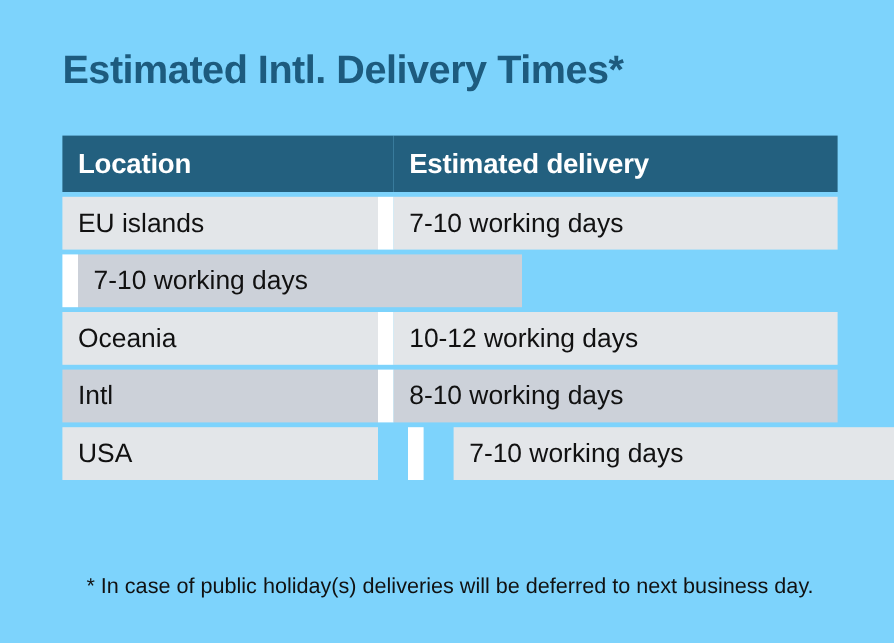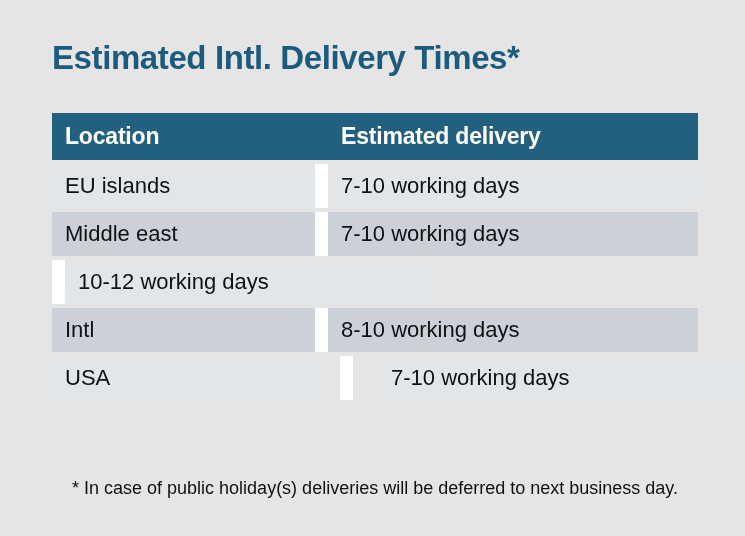--- a/index.html
+++ b/index.html
@@ -14,21 +14,21 @@
     overflow: hidden;
     position: relative;
   }
 
   #page {
     position: absolute;
     left: 0;
     top: 0;
     width: 745px;
     height: 536px;
-    background: #e5e5e5;
+    background: #7dd3fc;
   }
 
   
   .title {
     position: absolute;
     left: 52px;
     top: 38px;
     font-size: 33px;
     font-weight: bold;
     letter-spacing: -0.4px;
@@ -93,21 +93,20 @@
   }
 
   
   .row-dark .cell-loc,
   .row-dark .cell-del {
     background: #ccd1d9;
   }
   .row-light .cell-loc,
   .row-light .cell-del {
     background: #e3e6e9;
-    border-radius: 10px;
   }
 
   
   .footnote {
     position: absolute;
     left: 72px;
     top: 478px;
     font-size: 18px;
     color: #111111;
     white-space: nowrap;
@@ -130,26 +129,26 @@
     </div>
 
 
     <div class="row row-light">
       <div class="cell cell-loc">EU islands</div>
       <div class="cell cell-gap"></div>
       <div class="cell cell-del">7-10 working days</div>
     </div>
 
     <div class="row row-dark">
-      <div class="cell cell-loc">Middle east</div>
       <div class="cell cell-gap"></div>
       <div class="cell cell-del">7-10 working days</div>
     </div>
 
     <div class="row row-light">
+      <div class="cell cell-loc">Oceania</div>
       <div class="cell cell-gap"></div>
       <div class="cell cell-del">10-12 working days</div>
     </div>
 
     <div class="row row-dark">
       <div class="cell cell-loc">Intl</div>
       <div class="cell cell-gap"></div>
       <div class="cell cell-del">8-10 working days</div>
     </div>
 

